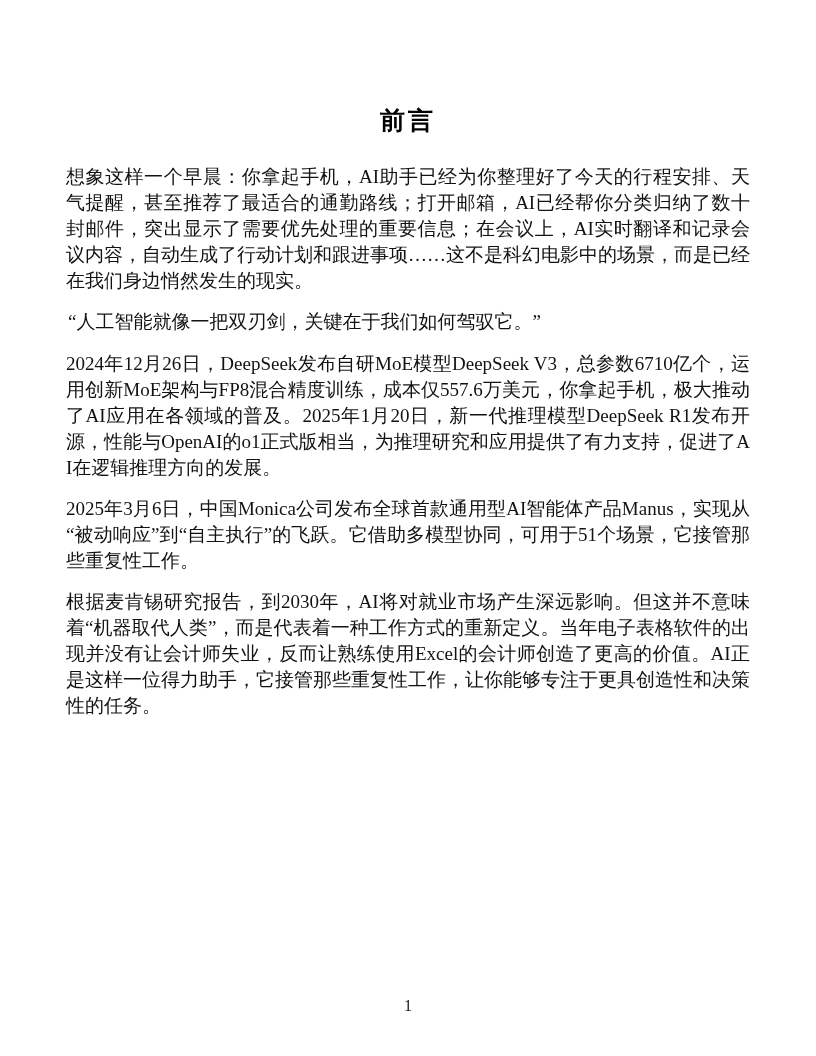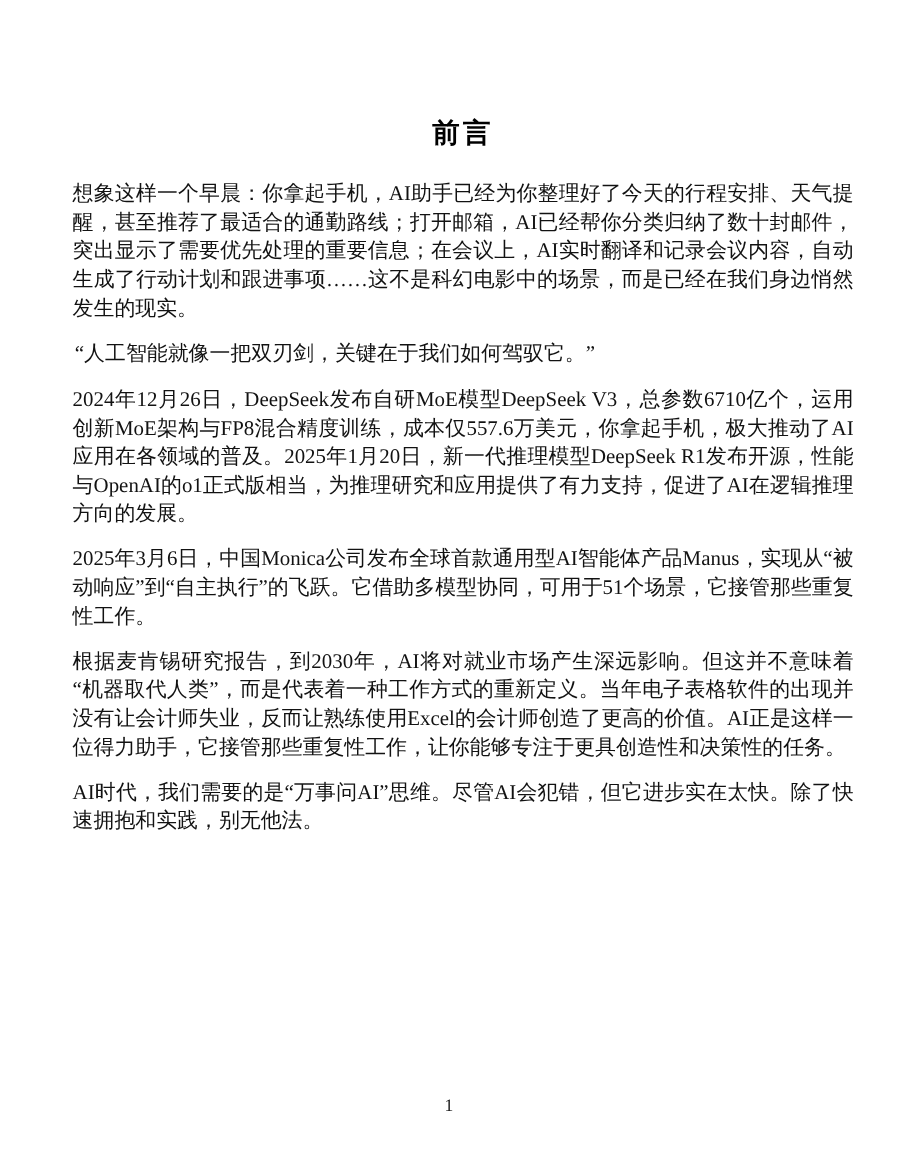--- a/index.html
+++ b/index.html
@@ -12,21 +12,21 @@
     height: 1056px;
     position: relative;
     font-family: "Liberation Serif", "DejaVu Serif", serif;
     color: #121212;
   }
   .page {
     position: relative;
     width: 816px;
     height: 1056px;
     box-sizing: border-box;
-    padding: 62px 40px 0 66px;
+    padding: 62px 66px 0 66px;
     background: #ffffff;
     overflow: hidden;
   }
   .doc-title {
     font-size: 25px;
     font-weight: bold;
     text-align: center;
     letter-spacing: 3px;
     margin: 42px 0 27px 0;
     color: #000000;
@@ -63,17 +63,16 @@
 
   <p class="para quote-para">“人工智能就像一把双刃剑，关键在于我们如何驾驭它。”</p>
 
 
   <p class="para">2024年12月26日，DeepSeek发布自研MoE模型DeepSeek V3，总参数6710亿个，运用创新MoE架构与FP8混合精度训练，成本仅557.6万美元，你拿起手机，极大推动了AI应用在各领域的普及。2025年1月20日，新一代推理模型DeepSeek R1发布开源，性能与OpenAI的o1正式版相当，为推理研究和应用提供了有力支持，促进了AI在逻辑推理方向的发展。</p>
 
   <p class="para">2025年3月6日，中国Monica公司发布全球首款通用型AI智能体产品Manus，实现从“被动响应”到“自主执行”的飞跃。它借助多模型协同，可用于51个场景，它接管那些重复性工作。</p>
 
   <p class="para">根据麦肯锡研究报告，到2030年，AI将对就业市场产生深远影响。但这并不意味着“机器取代人类”，而是代表着一种工作方式的重新定义。当年电子表格软件的出现并没有让会计师失业，反而让熟练使用Excel的会计师创造了更高的价值。AI正是这样一位得力助手，它接管那些重复性工作，让你能够专注于更具创造性和决策性的任务。</p>
 
-  <p class="para">AI时代，我们需要的是“万事问AI”思维。尽管AI会犯错，但它进步实在太快。除了快速拥抱和实践，别无他法。</p>
 
 
   <div class="page-number">1</div>
 </div>
 
 </body></html>

